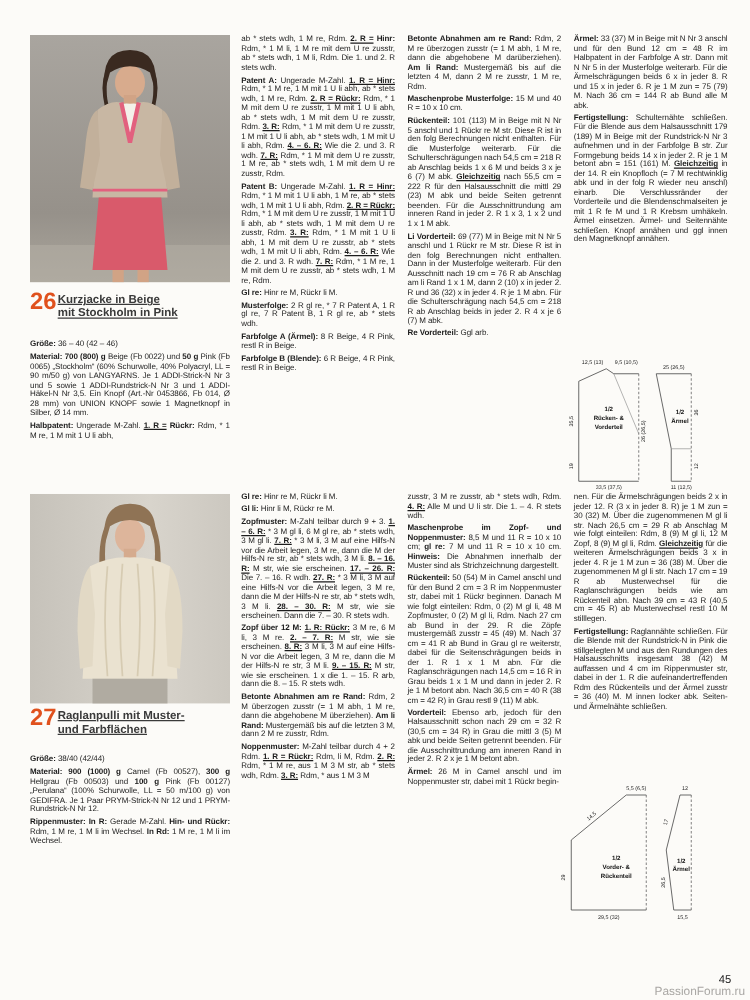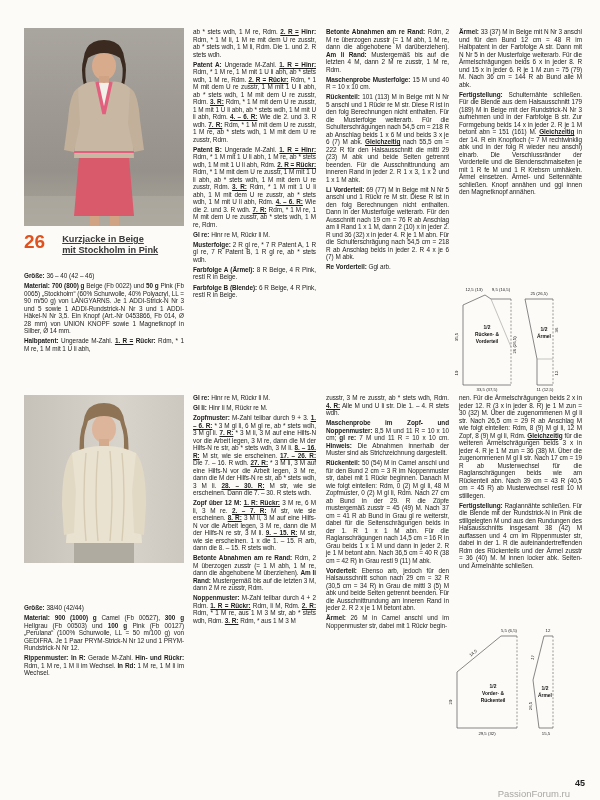--- a/index.html
+++ b/index.html
@@ -4,32 +4,32 @@
 <style>
   html,body{margin:0;padding:0;background:#e8e8e8;}
   .page{position:relative;width:600px;height:800px;background:#fcfbf8;overflow:hidden;
         font-family:"Liberation Sans",sans-serif;color:#1c1c1c;margin:0 auto;}
   .col{position:absolute;font-size:6.4px;line-height:7.5px;text-align:justify;letter-spacing:-0.05px;}
   .para{margin:0 0 2.6px 0;}
   .para b{font-weight:700;}
   .u{text-decoration:underline;}
   .photo{position:absolute;overflow:hidden;}
   .photo svg{display:block;}
-  .heading{position:absolute;display:flex;gap:17px;align-items:flex-start;}
+  .heading{position:absolute;display:flex;gap:1px;align-items:flex-start;}
   .pat-num{color:#e0511d;font-size:19px;font-weight:700;line-height:17px;}
   .pat-title{font-size:9.2px;font-weight:700;color:#3a3a3a;line-height:10.5px;padding-top:1px;text-decoration:underline;}
   .schematic{position:absolute;}
   .schematic svg{display:block;}
   .schematic text{font-family:"Liberation Sans",sans-serif;font-size:4.3px;fill:#222;}
   .schematic text.part{font-size:4.9px;font-weight:bold;fill:#111;}
   .schematic path,.schematic line{stroke:#555;stroke-width:0.7;fill:none;}
   .schematic .fold{stroke-dasharray:2 1.6;stroke-width:0.6;}
   .schematic .vline{stroke:#888;stroke-width:0.5;}
-  .page-number{position:absolute;right:15px;bottom:12px;font-size:9px;font-weight:700;color:#222;}
-  .watermark{position:absolute;right:30px;bottom:1px;font-size:9.5px;color:#a9a7a4;padding-left:46px;}
+  .page-number{position:absolute;right:15px;bottom:12px;font-size:9px;font-weight:400;color:#222;}
+  .watermark{position:absolute;right:4px;bottom:1px;font-size:9.5px;color:#a9a7a4;padding-left:46px;}
 </style>
 </head>
 <body>
 
 <div class="page">
 
   <div class="photo" style="left:24px;top:28px;width:160px;height:198px">
     <svg width="160" height="198" viewBox="0 0 160 198">
       <defs>
         <linearGradient id="bg1" x1="0" y1="0" x2="0" y2="1">
@@ -137,20 +137,27 @@
       <path d="M62 58 Q58 100 62 146" stroke="#d6cbb2" stroke-width="1.4" fill="none"></path>
       <path d="M74 56 Q70 100 74 146" stroke="#d6cbb2" stroke-width="1.4" fill="none"></path>
       <path d="M86 56 Q90 100 86 146" stroke="#d6cbb2" stroke-width="1.4" fill="none"></path>
       <path d="M98 58 Q102 100 98 146" stroke="#d6cbb2" stroke-width="1.4" fill="none"></path>
       <path d="M48 58 Q38 70 38 110 L40 140 L50 138 L52 96 Z" fill="#e2d9c5"></path>
       <path d="M112 58 Q122 70 122 110 L120 140 L110 138 L108 96 Z" fill="#e2d9c5"></path>
       <rect x="50" y="148" width="60" height="20" fill="#b0aba1"></rect>
     </svg>
   </div>
 
+  <div class="heading" style="left:24px;top:566px;width:162px">
+    <span class="pat-num">27</span>
+    <span class="pat-title">
+      <span>Raglanpulli mit Muster-</span><br>
+      <span>und Farbflächen</span>
+    </span>
+  </div>
 
   <div class="col" style="left:24px;top:604px;width:160px;height:180px">
       <p class="para"><b>Größe:</b><span> 38/40 (42/44)</span></p>
       <p class="para"><b>Material:</b><span> </span><b>900 (1000) g</b><span> Camel (Fb 00527), </span><b>300 g</b><span> Hellgrau (Fb 00503) und </span><b>100 g</b><span> Pink (Fb 00127) „Perulana“ (100% Schurwolle, LL = 50 m/100 g) von GEDIFRA. Je 1 Paar PRYM-Strick-N Nr 12 und 1 PRYM-Rundstrick-N Nr 12.</span></p>
       <p class="para"><b>Rippenmuster:</b><span> </span><b>In R:</b><span> Gerade M-Zahl. </span><b>Hin- und Rückr:</b><span> Rdm, 1 M re, 1 M li im Wechsel. </span><b>In Rd:</b><span> 1 M re, 1 M li im Wechsel.</span></p>
     </div>
 
   <div class="col" style="left:193px;top:394px;width:123px;height:392px">
       <p class="para"><b>Gl re:</b><span> Hinr re M, Rückr li M.</span></p>
       <p class="para"><b>Gl li:</b><span> Hinr li M, Rückr re M.</span></p>

